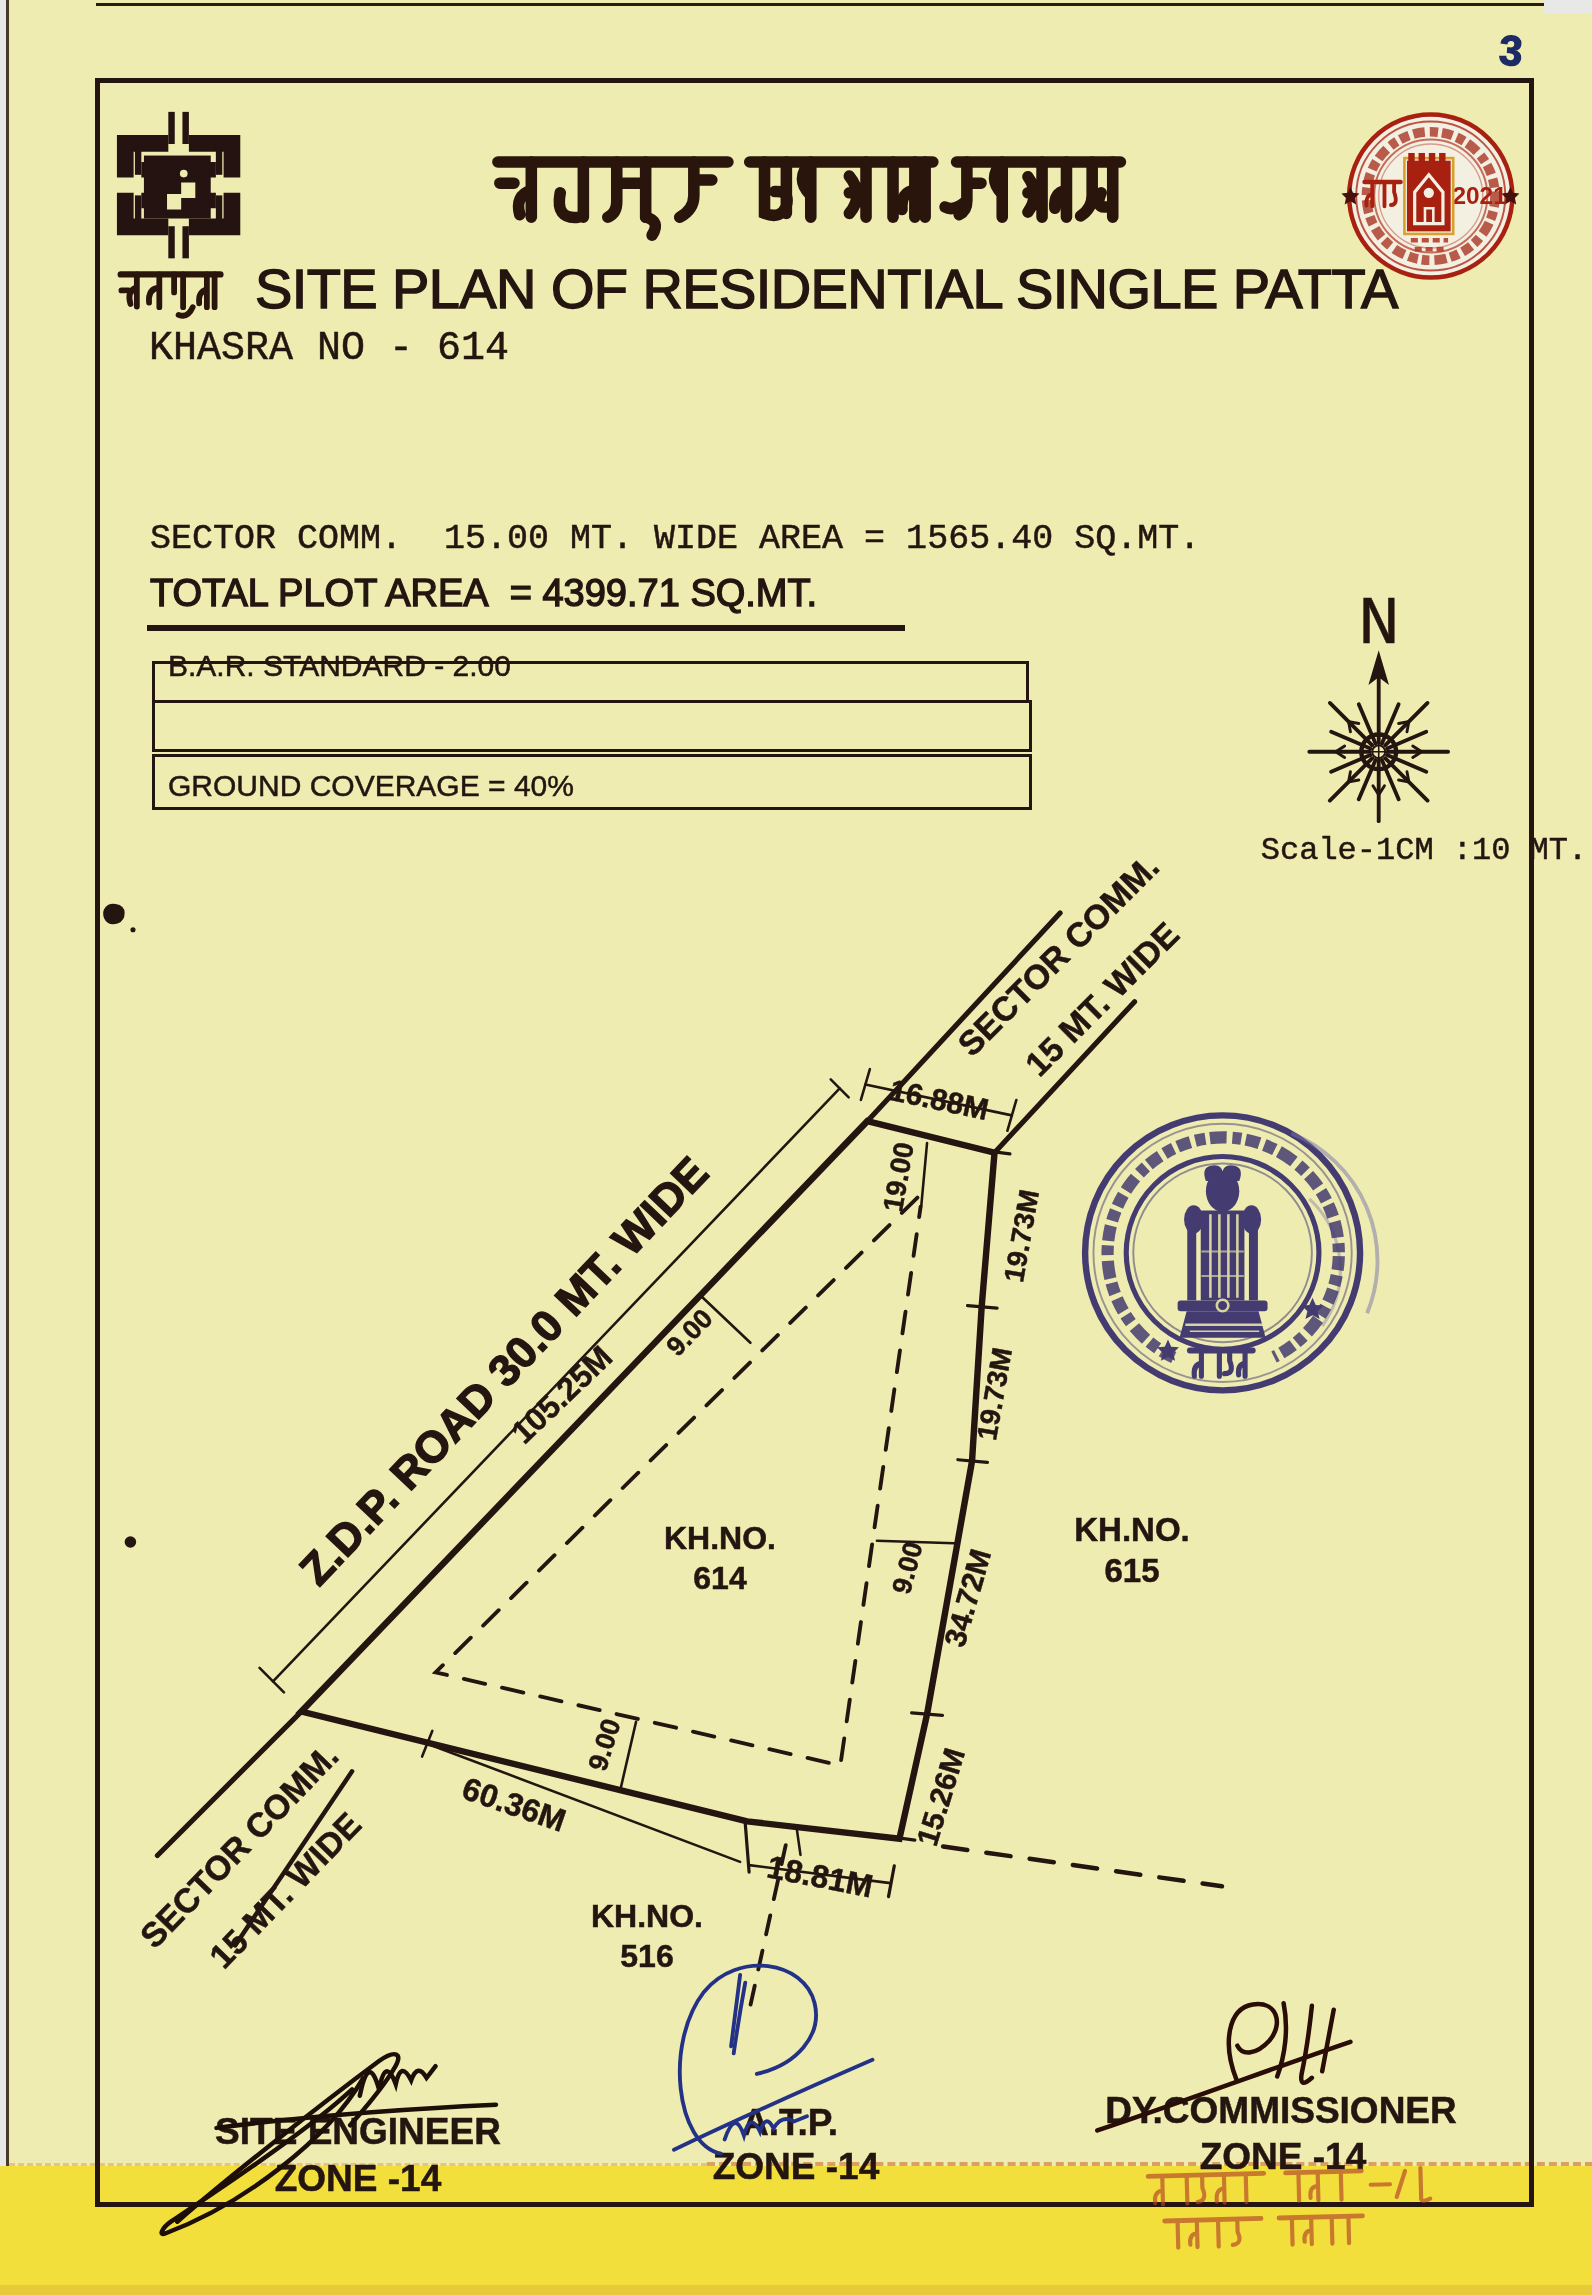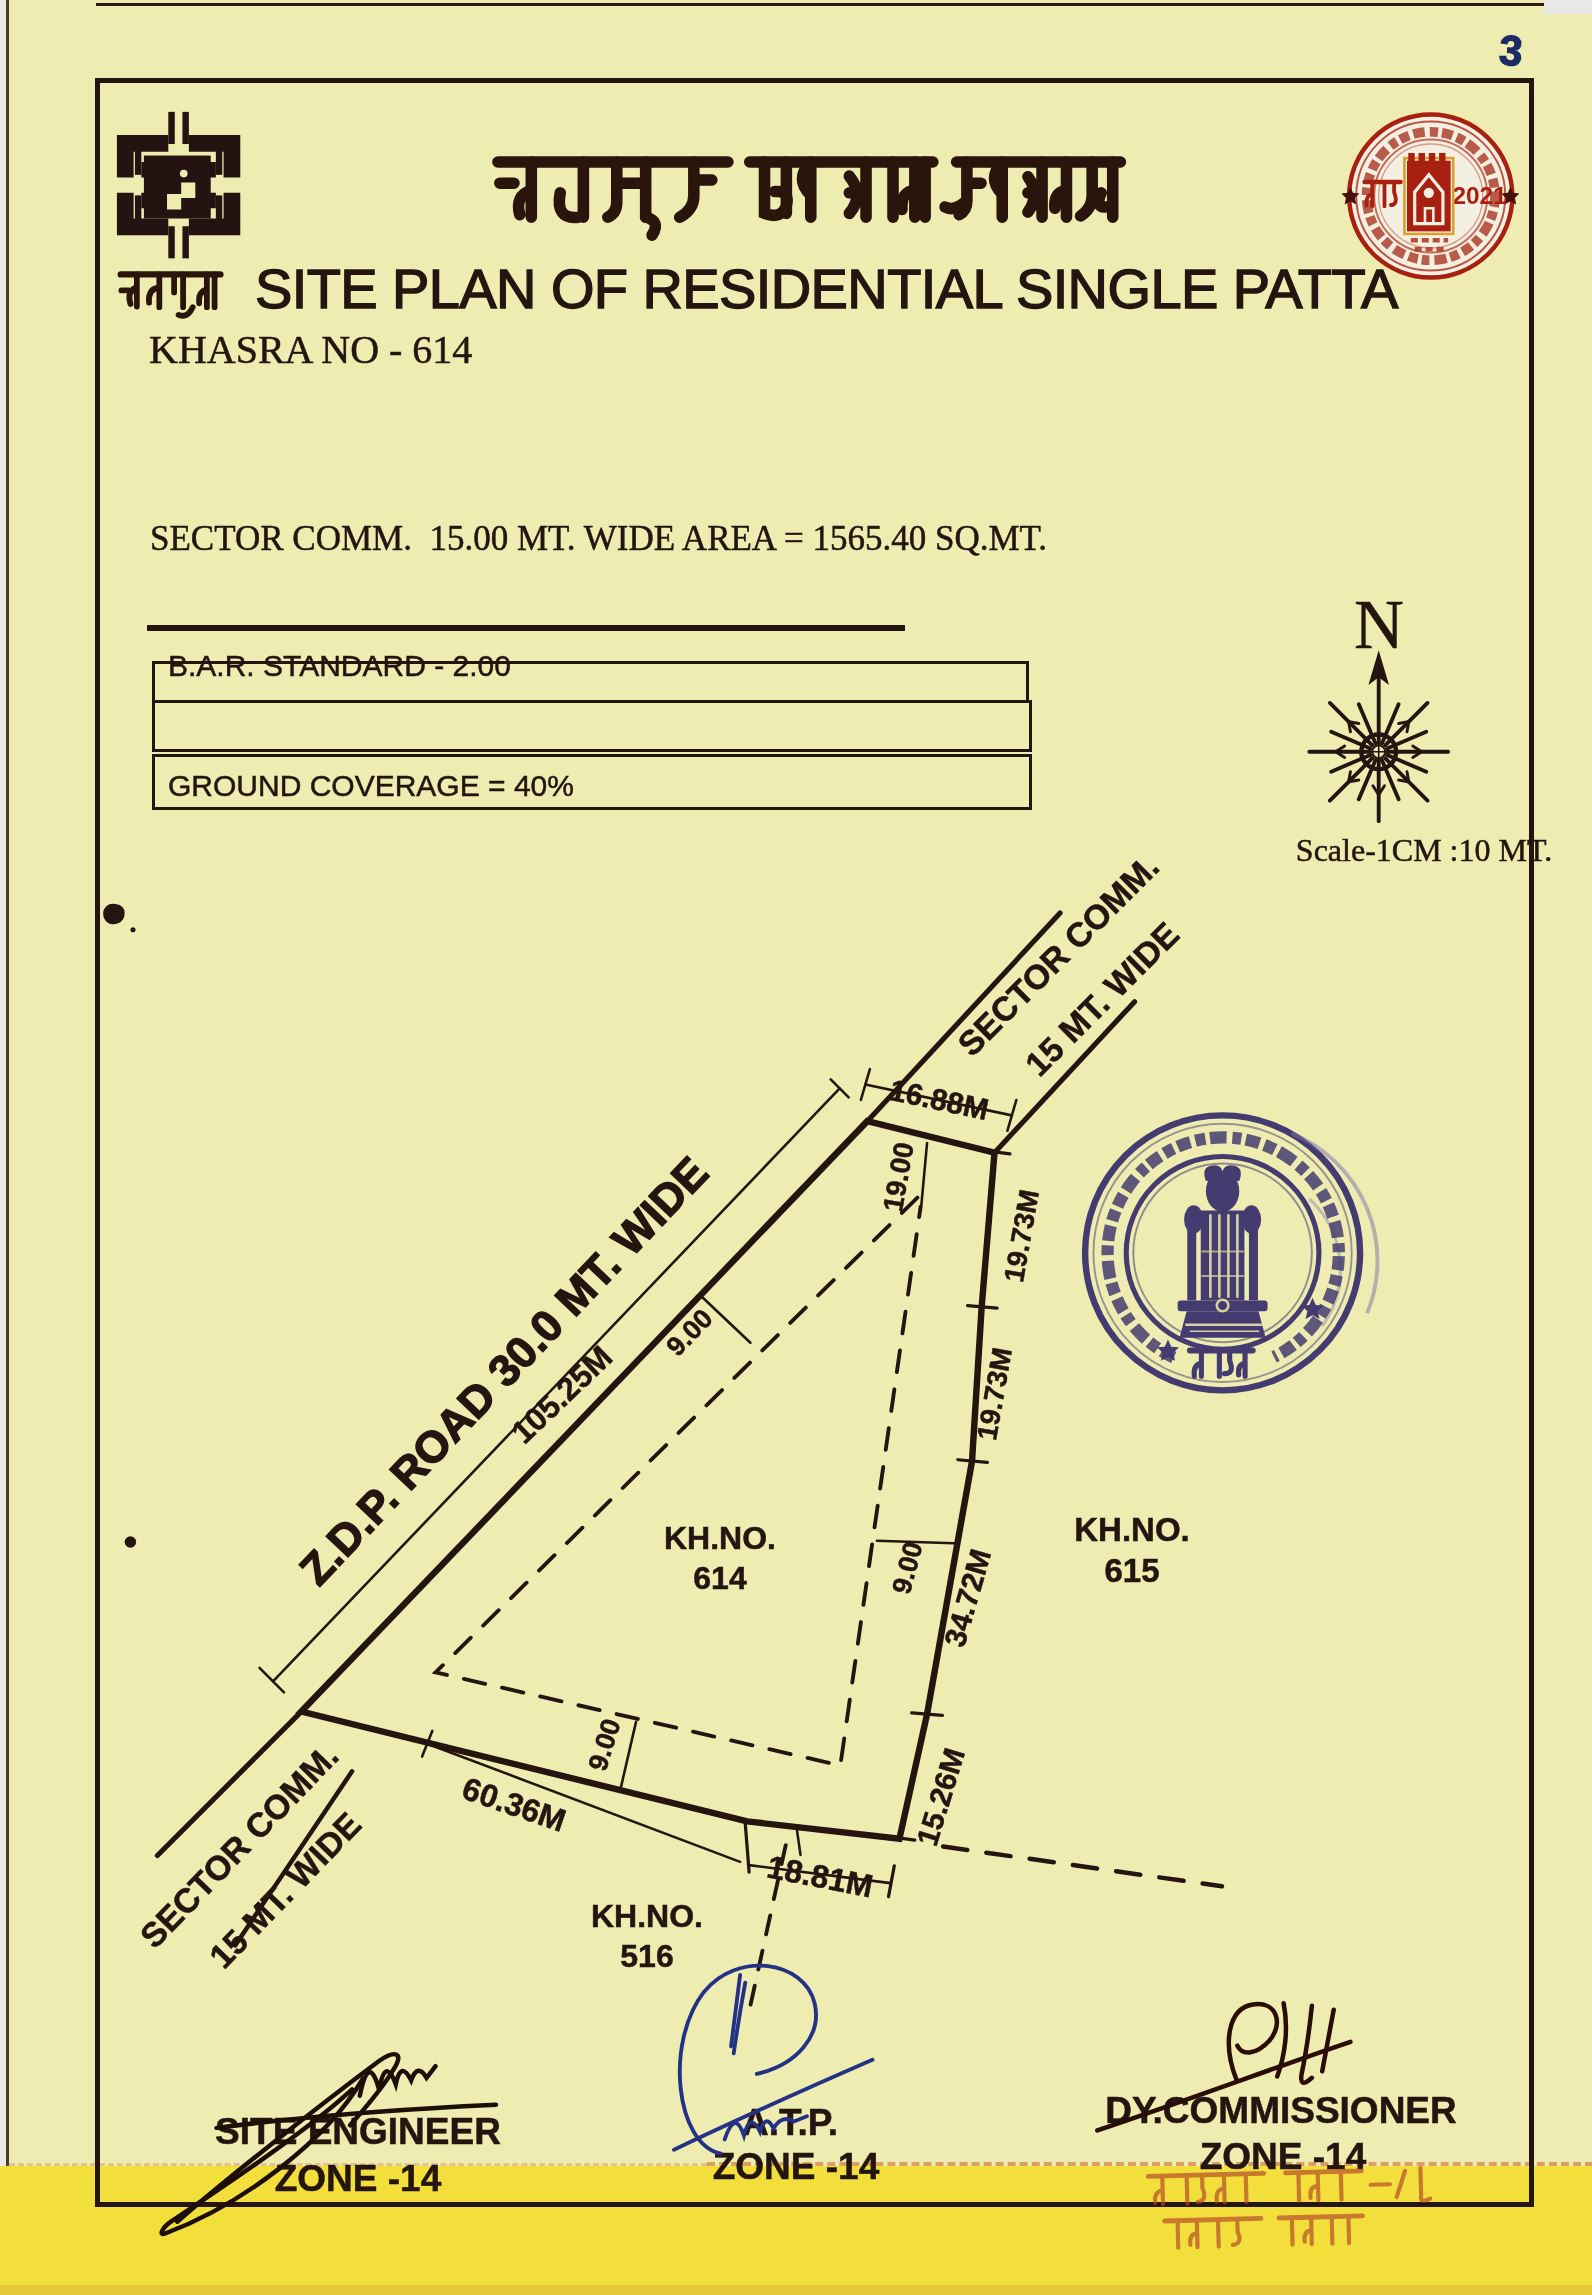--- a/index.html
+++ b/index.html
@@ -1,18 +1,18 @@
 <!DOCTYPE html>
 <html style="font-size:10.3px"><head><meta charset="utf-8">
 <style>
 html,body{margin:0;padding:0}
 #page{position:relative;width:1592px;height:2295px;background:#efecb2;overflow:hidden;font-family:"Liberation Sans",sans-serif;color:#241510}
 .abs{position:absolute}
 .ctr{position:absolute;transform:translate(-50%,-50%);white-space:nowrap}
-.ser{font-family:Liberation Serif, serif}
+.ser{font-family:Liberation Mono, monospace}
 .thk{-webkit-text-stroke:1.4px #241510}
 .thn{-webkit-text-stroke:0.5px #241510}
 </style></head>
 <body>
 <div id="page">
 
 <div class="abs" style="left:0;top:2166px;width:1592px;height:130px;background:#f2df3b"></div>
 
 <div class="abs" style="left:0;top:2285px;width:1592px;height:10.3px;background:#e8c93a"></div>
 
@@ -32,20 +32,21 @@
 <div class="ctr" style="left:1511px;top:51px;font-size:42px;font-weight:700;color:#1c2a66;transform:translate(-50%,-50%) rotate(4deg);-webkit-text-stroke:1.3px #1c2a66">3</div>
 
 <div class="abs thk" style="left:255px;top:256px;font-size:56px;letter-spacing:-0.6px">SITE PLAN OF RESIDENTIAL SINGLE PATTA</div>
 
 <div class="abs ser thn" style="left:149px;top:326px;font-size:40px">KHASRA NO - 614</div>
 
 
 
 <div class="abs ser thn" style="left:150px;top:519px;font-size:35px">SECTOR COMM.&nbsp; 15.00 MT. WIDE AREA = 1565.40 SQ.MT.</div>
 
+<div class="abs thk" style="left:150px;top:572px;font-size:38px">TOTAL PLOT AREA&nbsp; = 4399.71 SQ.MT.</div>
 
 <div class="abs" style="left:147px;top:625px;width:758px;height:5.8px;background:#241510"></div>
 
 <div class="abs" style="left:152px;top:661px;width:871px;height:36px;border:3.2px solid #241510"></div>
 <div class="abs thn" style="left:168px;top:649px;font-size:30px">B.A.R. STANDARD - 2.00</div>
 
 <div class="abs" style="left:152px;top:700px;width:874px;height:46px;border:3.2px solid #241510"></div>
 
 <div class="abs" style="left:152px;top:754px;width:874px;height:50px;border:3.2px solid #241510"></div>
 <div class="abs thn" style="left:168px;top:769px;font-size:30px">GROUND COVERAGE = 40%</div>

